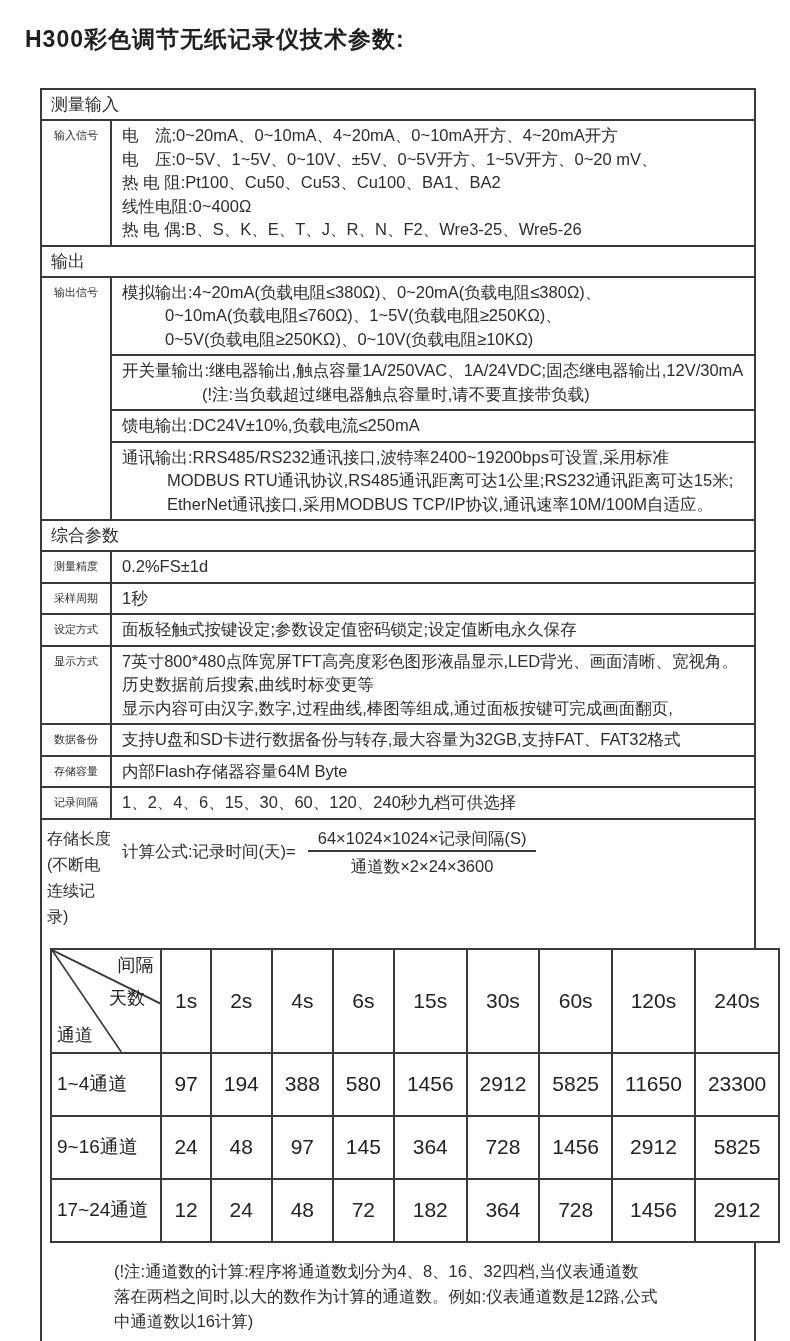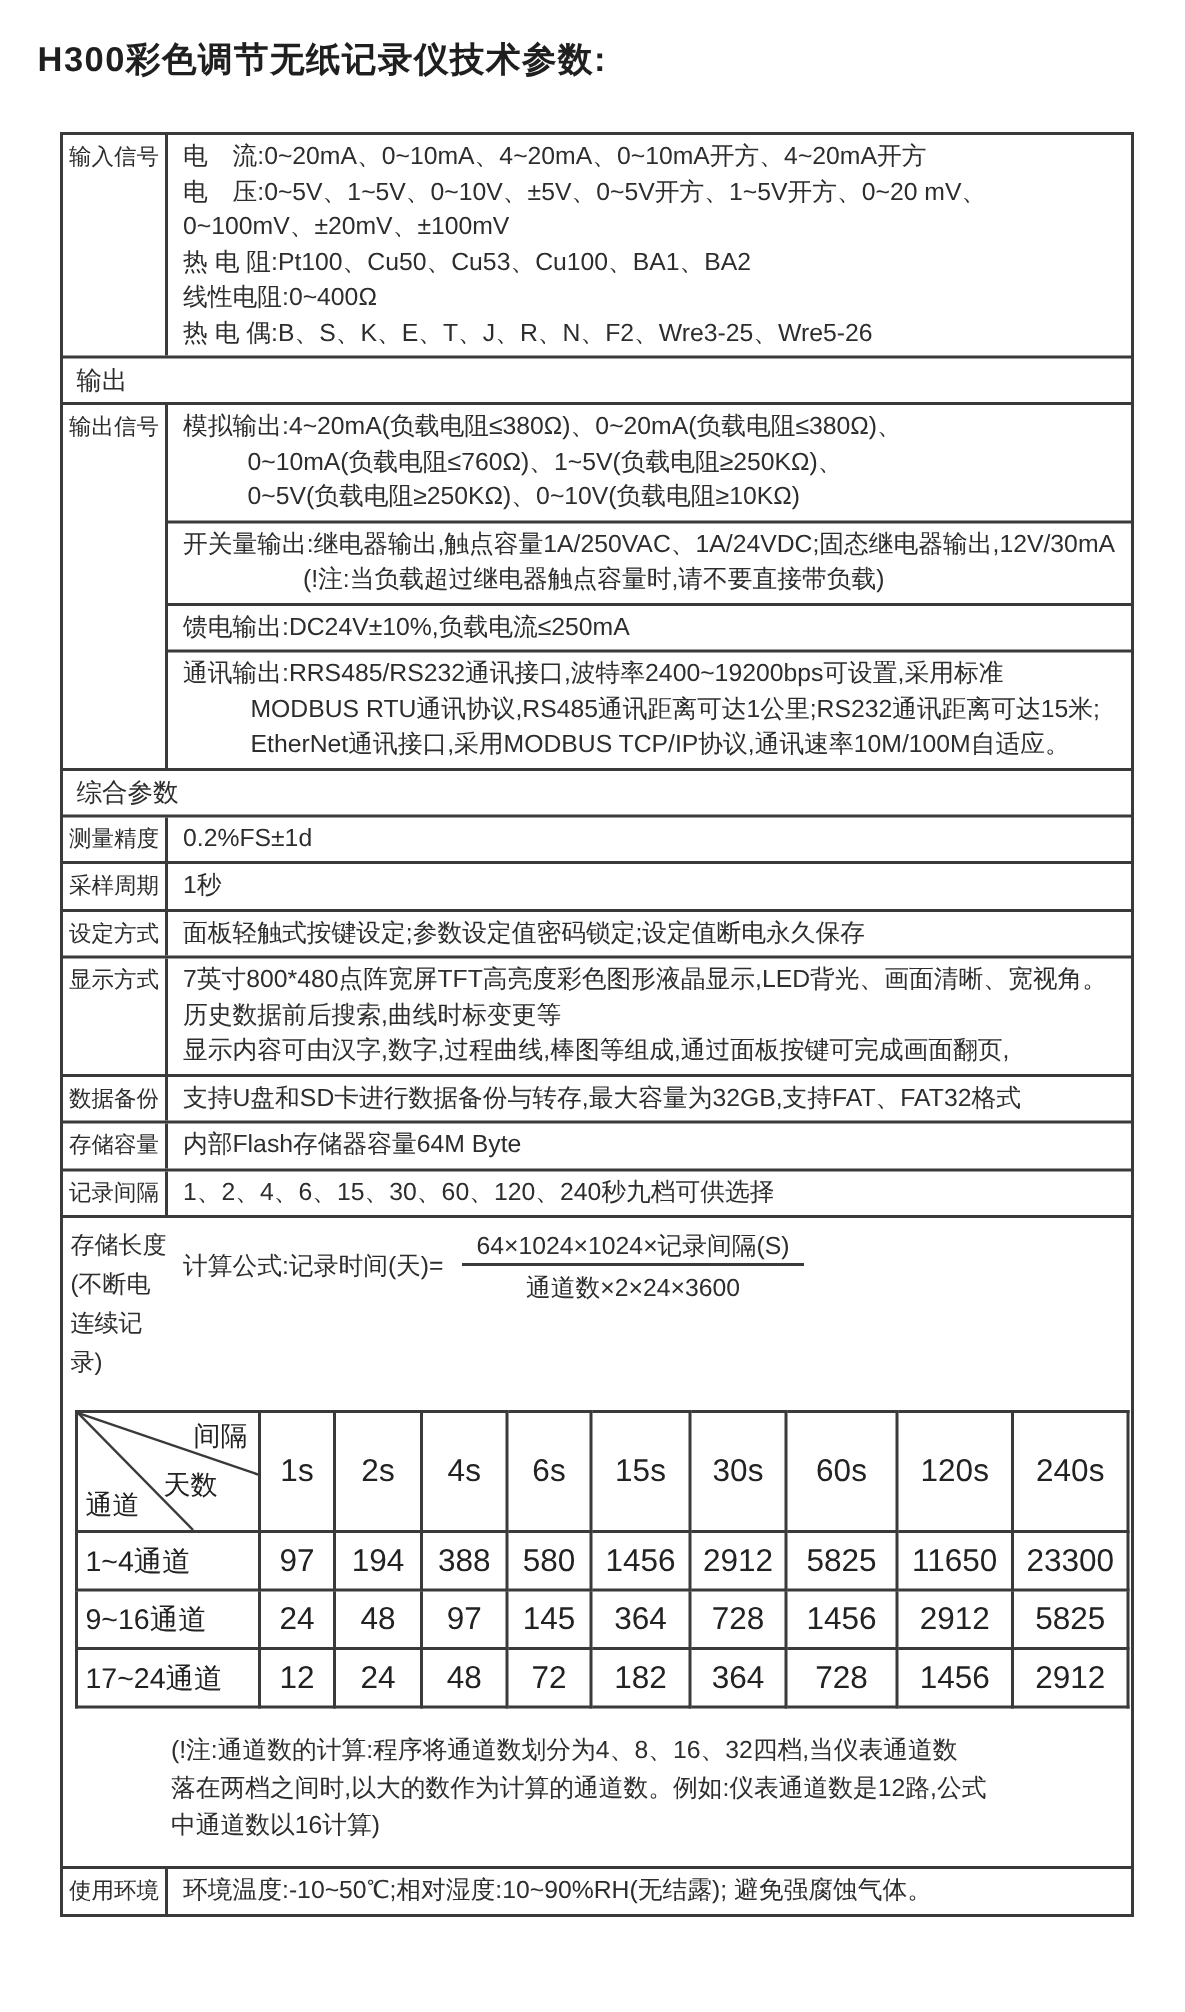--- a/index.html
+++ b/index.html
@@ -14,21 +14,21 @@
   .spec-table {
     position:absolute; left:40px; top:88px; width:712px;
     border:2px solid #3a3a3a; background:#fff;
   }
   .row { border-top:2px solid #3a3a3a; }
   .row:first-child { border-top:none; }
   .section-row { font-size:17px; line-height:23px; padding:3px 9px; }
   .flex-row { display:flex; align-items:stretch; }
   .lbl {
     flex:0 0 70px; width:70px; border-right:2px solid #3a3a3a;
-    font-size:15px; line-height:23px; padding:3px 1px;
+    font-size:11px; line-height:23px; padding:3px 1px;
     text-align:center; box-sizing:border-box;
   }
   .content { flex:1; padding:3px 6px 3px 10px; font-size:16.5px; line-height:23.5px; min-width:0; }
   .content .line { white-space:nowrap; }
   .subrow { border-top:2px solid #3a3a3a; padding:3px 6px 3px 10px; font-size:16.5px; line-height:23.5px; }
   .subrows .subrow:first-child { border-top:none; }
   .ind43 { padding-left:43px; }
   .ind45 { padding-left:45px; }
   .ind80 { padding-left:80px; }
   
@@ -39,21 +39,21 @@
   .range-line { font-size:16.5px; line-height:24px; white-space:nowrap; }
   .formula { display:flex; align-items:center; margin-top:2px; }
   .formula-prefix { font-size:16.5px; margin-right:12px; white-space:nowrap; }
   .fraction { text-align:center; font-size:16.5px; }
   .fraction .num { padding:2px 10px 0; border-bottom:2px solid #3a3a3a; white-space:nowrap; }
   .fraction .den { padding-top:4px; white-space:nowrap; }
   
   table.channel-table { border-collapse:collapse; margin:18px 0 0 8px; table-layout:fixed; }
   table.channel-table td, table.channel-table th {
     border:2px solid #3a3a3a; text-align:center; font-weight:400;
-    font-size:21px; color:#222; padding:0; background:#fff;
+    font-size:21px; color:#222; padding:12px; background:#fff;
   }
   table.channel-table .hdr-row th { height:78px; }
   table.channel-table .data-row td { height:37px; }
   table.channel-table td.rowlbl { text-align:left; padding-left:5px; font-size:19px; white-space:nowrap; }
   .corner-cell { position:relative; }
   .corner-cell svg { position:absolute; left:0; top:0; width:100%; height:100%; }
   .corner-txt { position:absolute; font-size:18px; color:#222; }
   .corner-interval { top:3px; right:7px; }
   .corner-days { top:36px; left:57px; }
   .corner-channel { bottom:5px; left:5px; }
@@ -62,27 +62,27 @@
 </style>
 </head>
 <body>
 
 <div class="page">
 
   <div class="doc-title">H300彩色调节无纸记录仪技术参数:</div>
 
   <div class="spec-table">
 
+    <div class="row section-row">测量输入</div>
 
     <div class="row flex-row">
       <div class="lbl">输入信号</div>
       <div class="content">
         <div class="line">电　流:0~20mA、0~10mA、4~20mA、0~10mA开方、4~20mA开方</div>
         <div class="line">电　压:0~5V、1~5V、0~10V、±5V、0~5V开方、1~5V开方、0~20 mV、</div>
-        <div class="line">0~100mV、±20mV、±100mV</div>
         <div class="line">热 电 阻:Pt100、Cu50、Cu53、Cu100、BA1、BA2</div>
         <div class="line">线性电阻:0~400Ω</div>
         <div class="line">热 电 偶:B、S、K、E、T、J、R、N、F2、Wre3-25、Wre5-26</div>
       </div>
     </div>
 
     <div class="row section-row">输出</div>
 
     <div class="row flex-row">
       <div class="lbl">输出信号</div>

